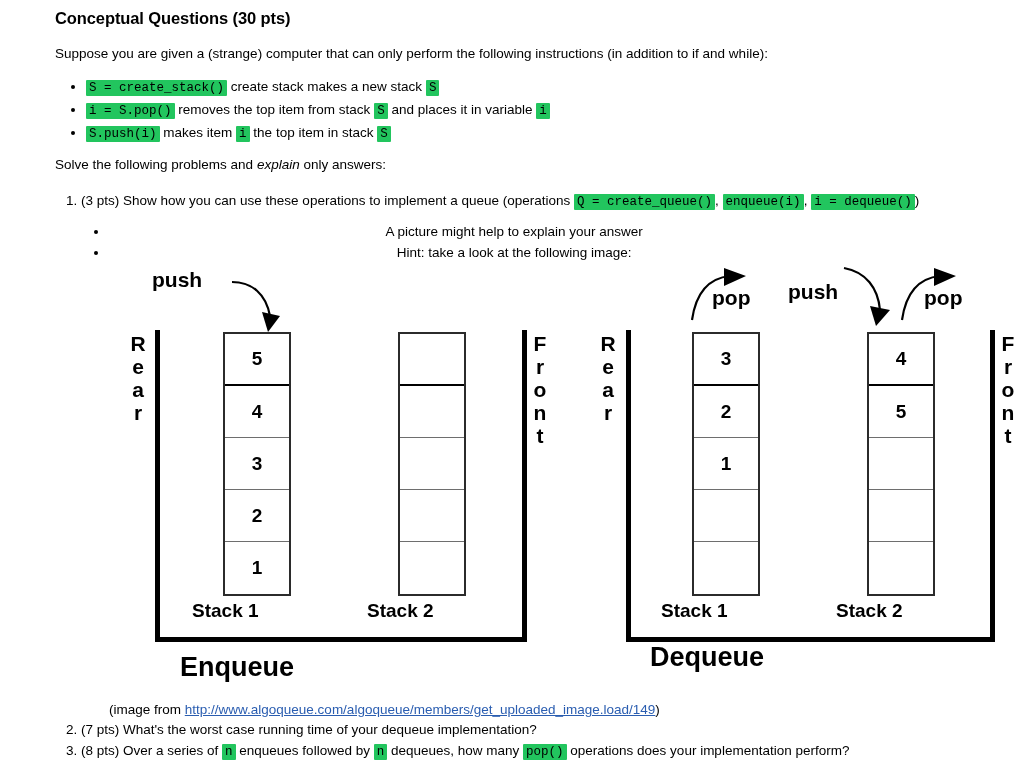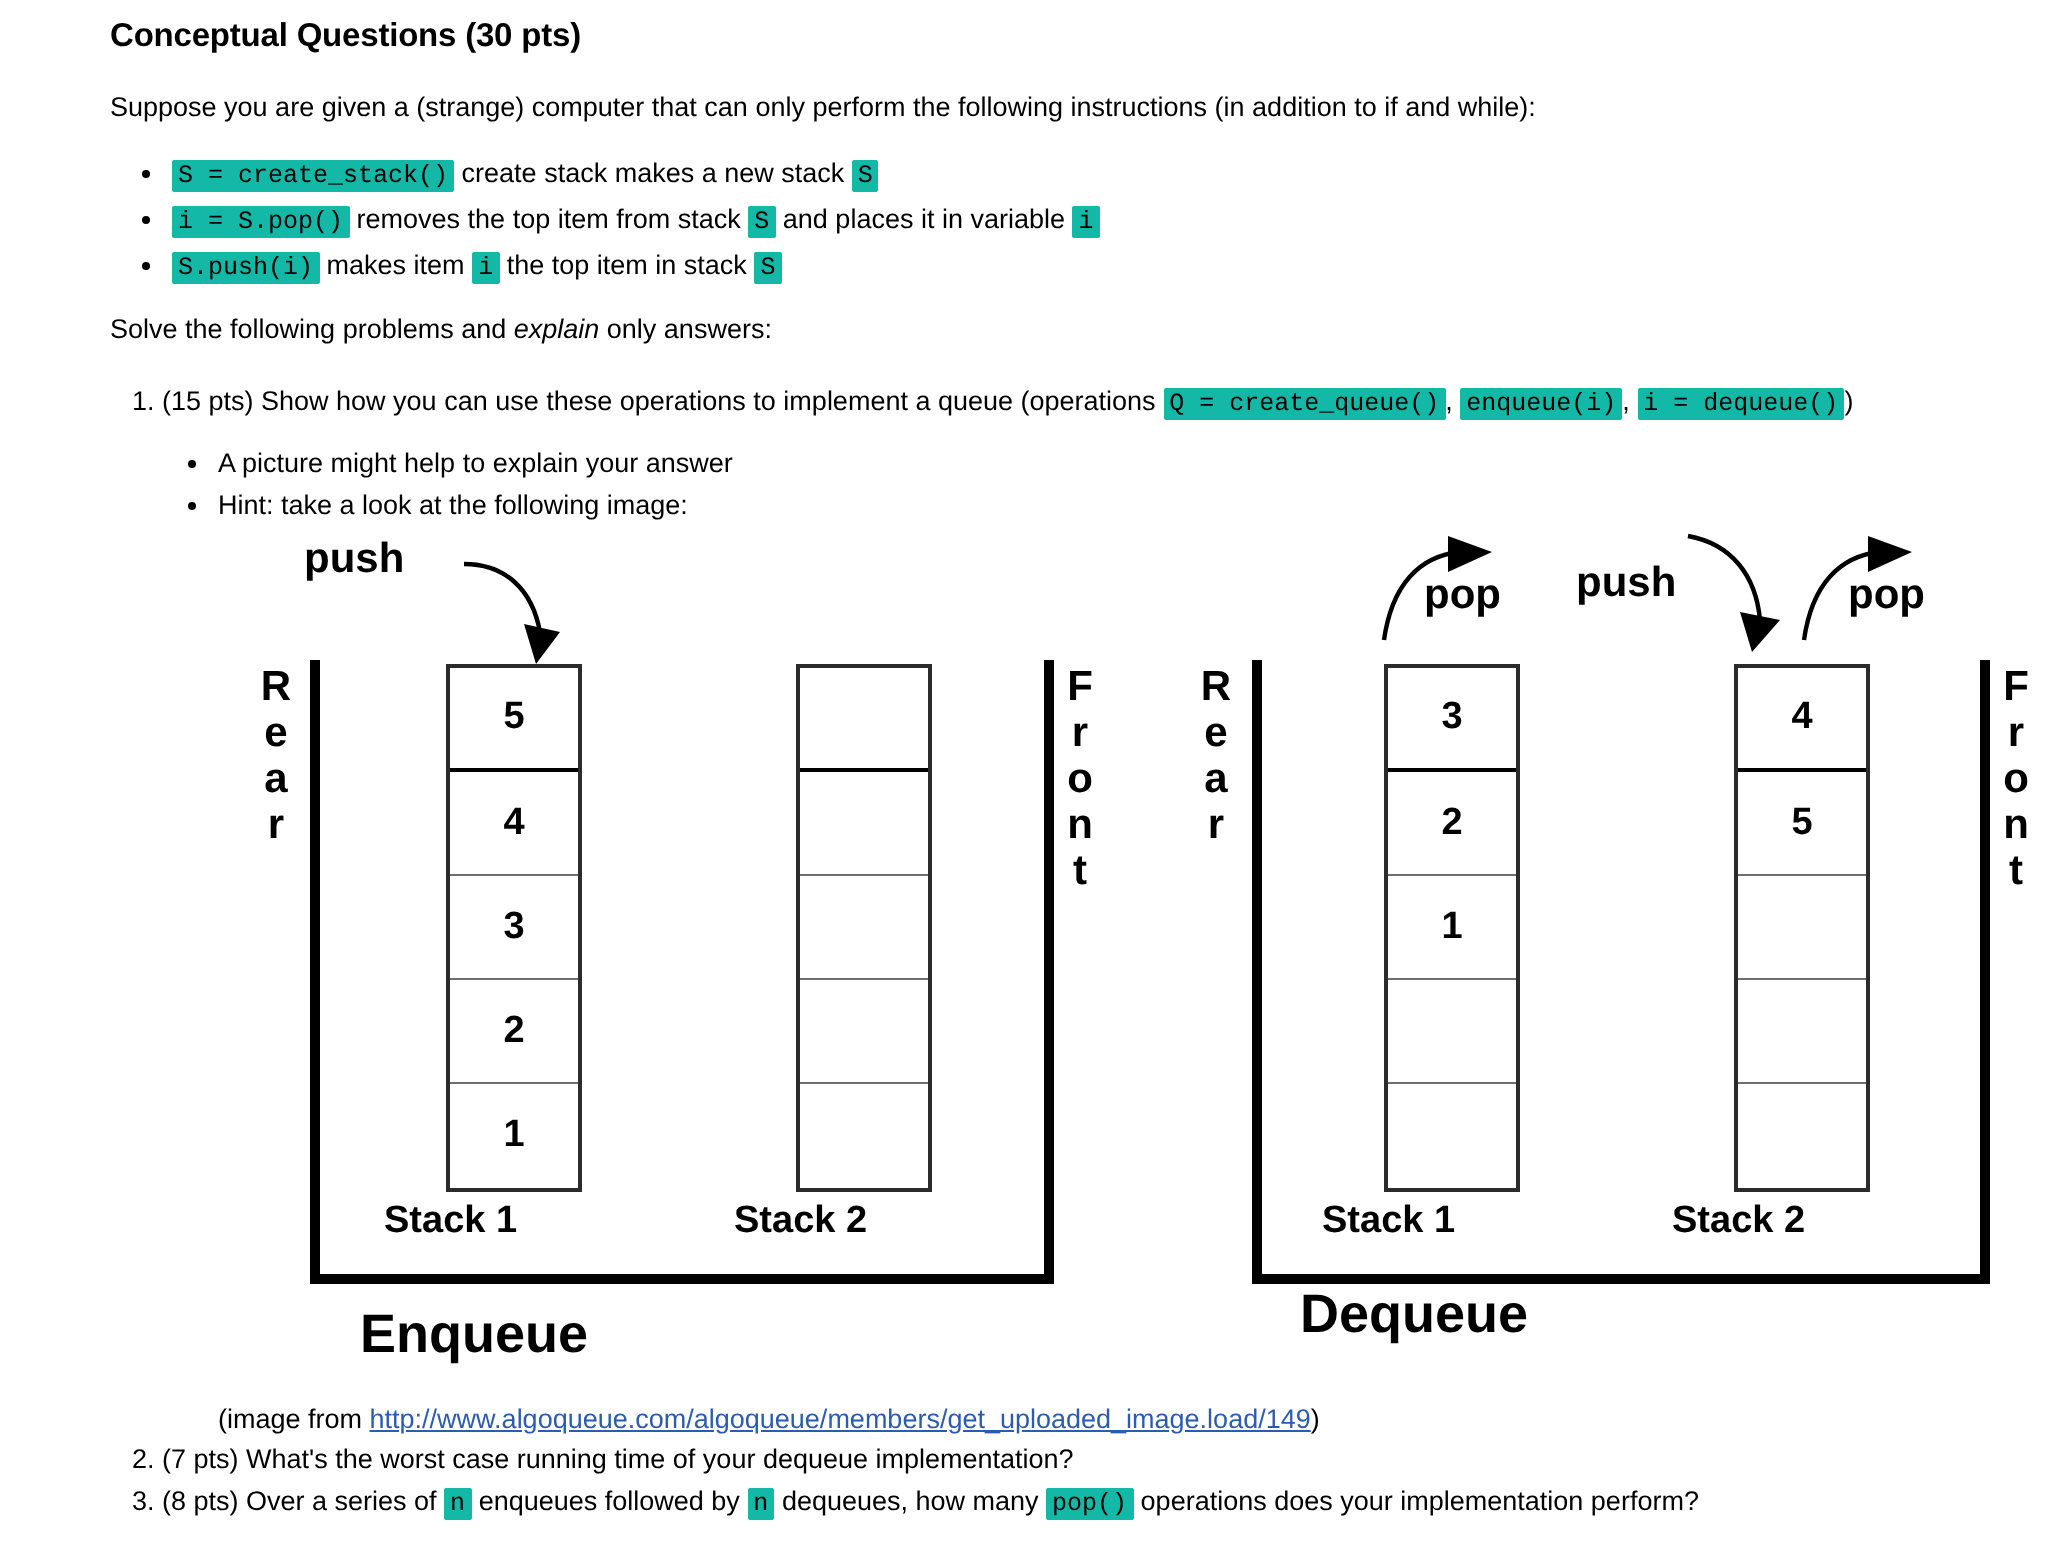--- a/index.html
+++ b/index.html
@@ -32,21 +32,21 @@
   }
   .intro {
     position: absolute;
     left: 55px;
     top: 46px;
     font-size: 13.5px;
     white-space: nowrap;
   }
   code, .code {
     font-family: "Liberation Mono", monospace;
-    background: #14b8a6;
+    background: #22c55e;
     font-size: 12.5px;
     padding: 1px 3px;
     border-radius: 1px;
     color: #000;
     white-space: pre;
   }
   ul.instr {
     position: absolute;
     left: 58px;
     top: 76px;
@@ -79,20 +79,21 @@
   }
   ol.problems > li {
     line-height: 21px;
     white-space: nowrap;
   }
   ul.sub {
     margin: 8px 0 0 0;
     padding: 0 0 0 28px;
     list-style: disc;
     font-size: 13.5px;
+    text-align: center;
   }
   ul.sub li { line-height: 21px; }
 
   
   .figure {
     position: absolute;
     left: 0;
     top: 262px;
     width: 842px;
     height: 432px;
@@ -229,21 +230,21 @@
       <code class="code">S</code>
     </li>
   </ul>
 
   <div class="solve">
     <span>Solve the following problems and </span><em>explain</em><span> only answers:</span>
   </div>
 
   <ol class="problems">
     <li>
-      <span>(15 pts) Show how you can use these operations to implement a queue (operations </span><code class="code">Q = create_queue()</code><span>,</span>
+      <span>(3 pts) Show how you can use these operations to implement a queue (operations </span><code class="code">Q = create_queue()</code><span>,</span>
       <code class="code">enqueue(i)</code><span>,</span>
       <code class="code">i = dequeue()</code><span>)</span>
       <ul class="sub">
         <li>A picture might help to explain your answer</li>
         <li>Hint: take a look at the following image:</li>
       </ul>
     </li>
   </ol>
 
   <div class="figure">

